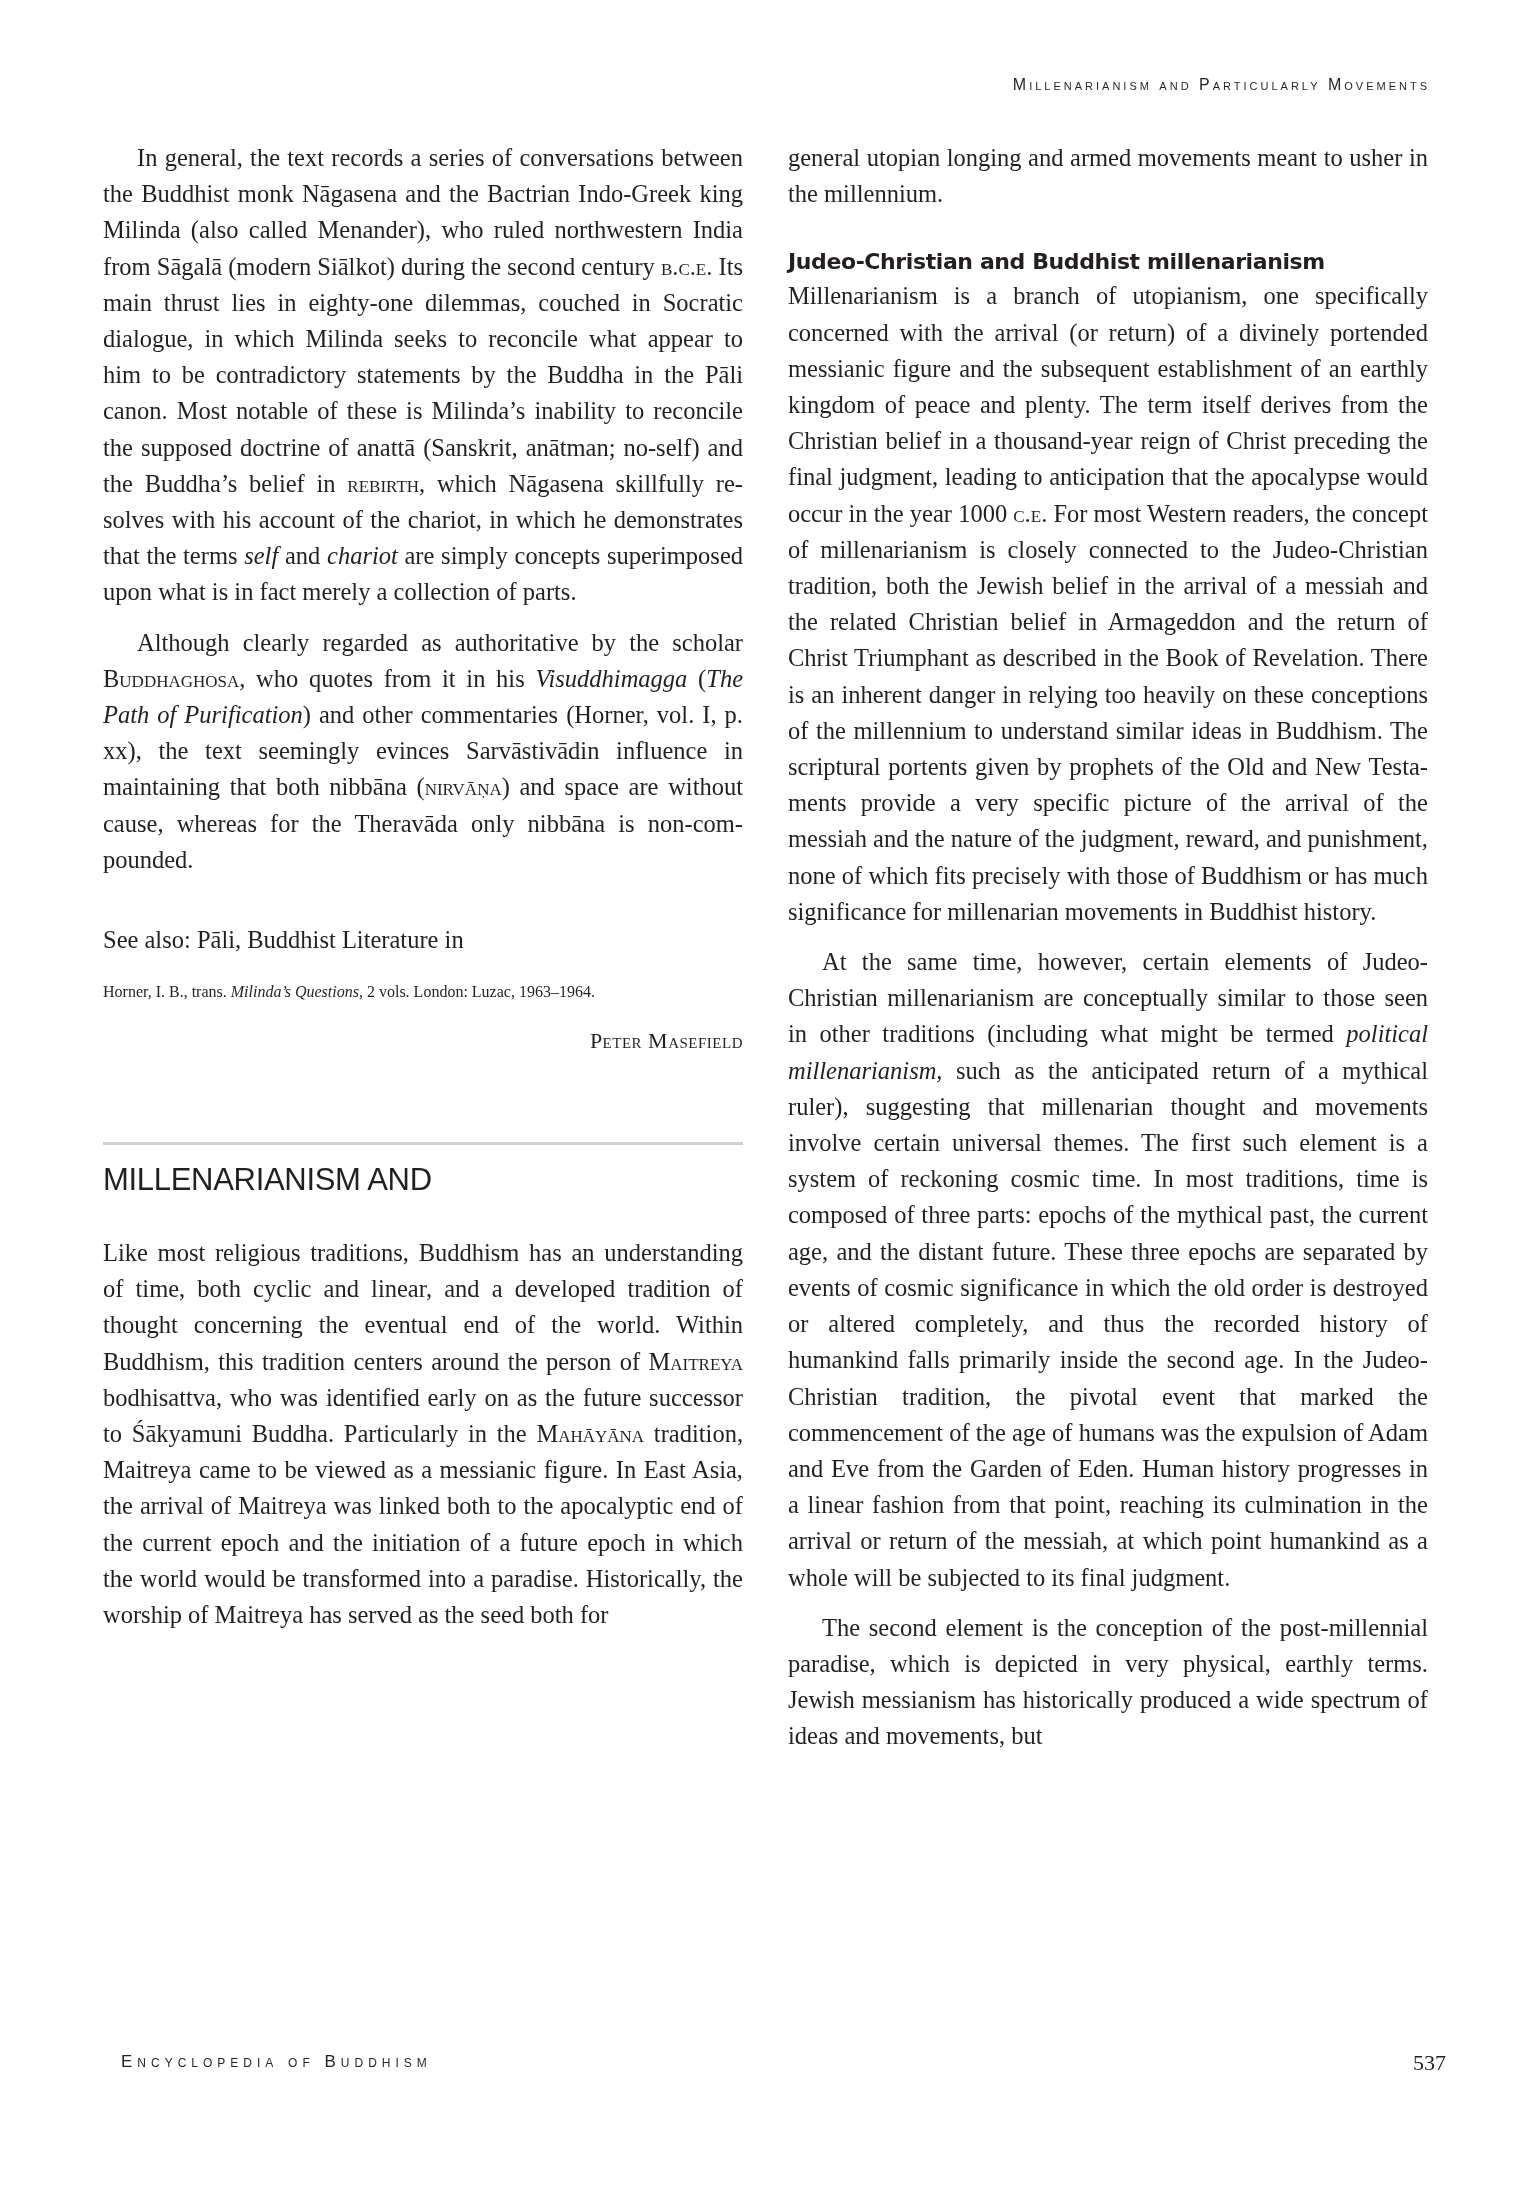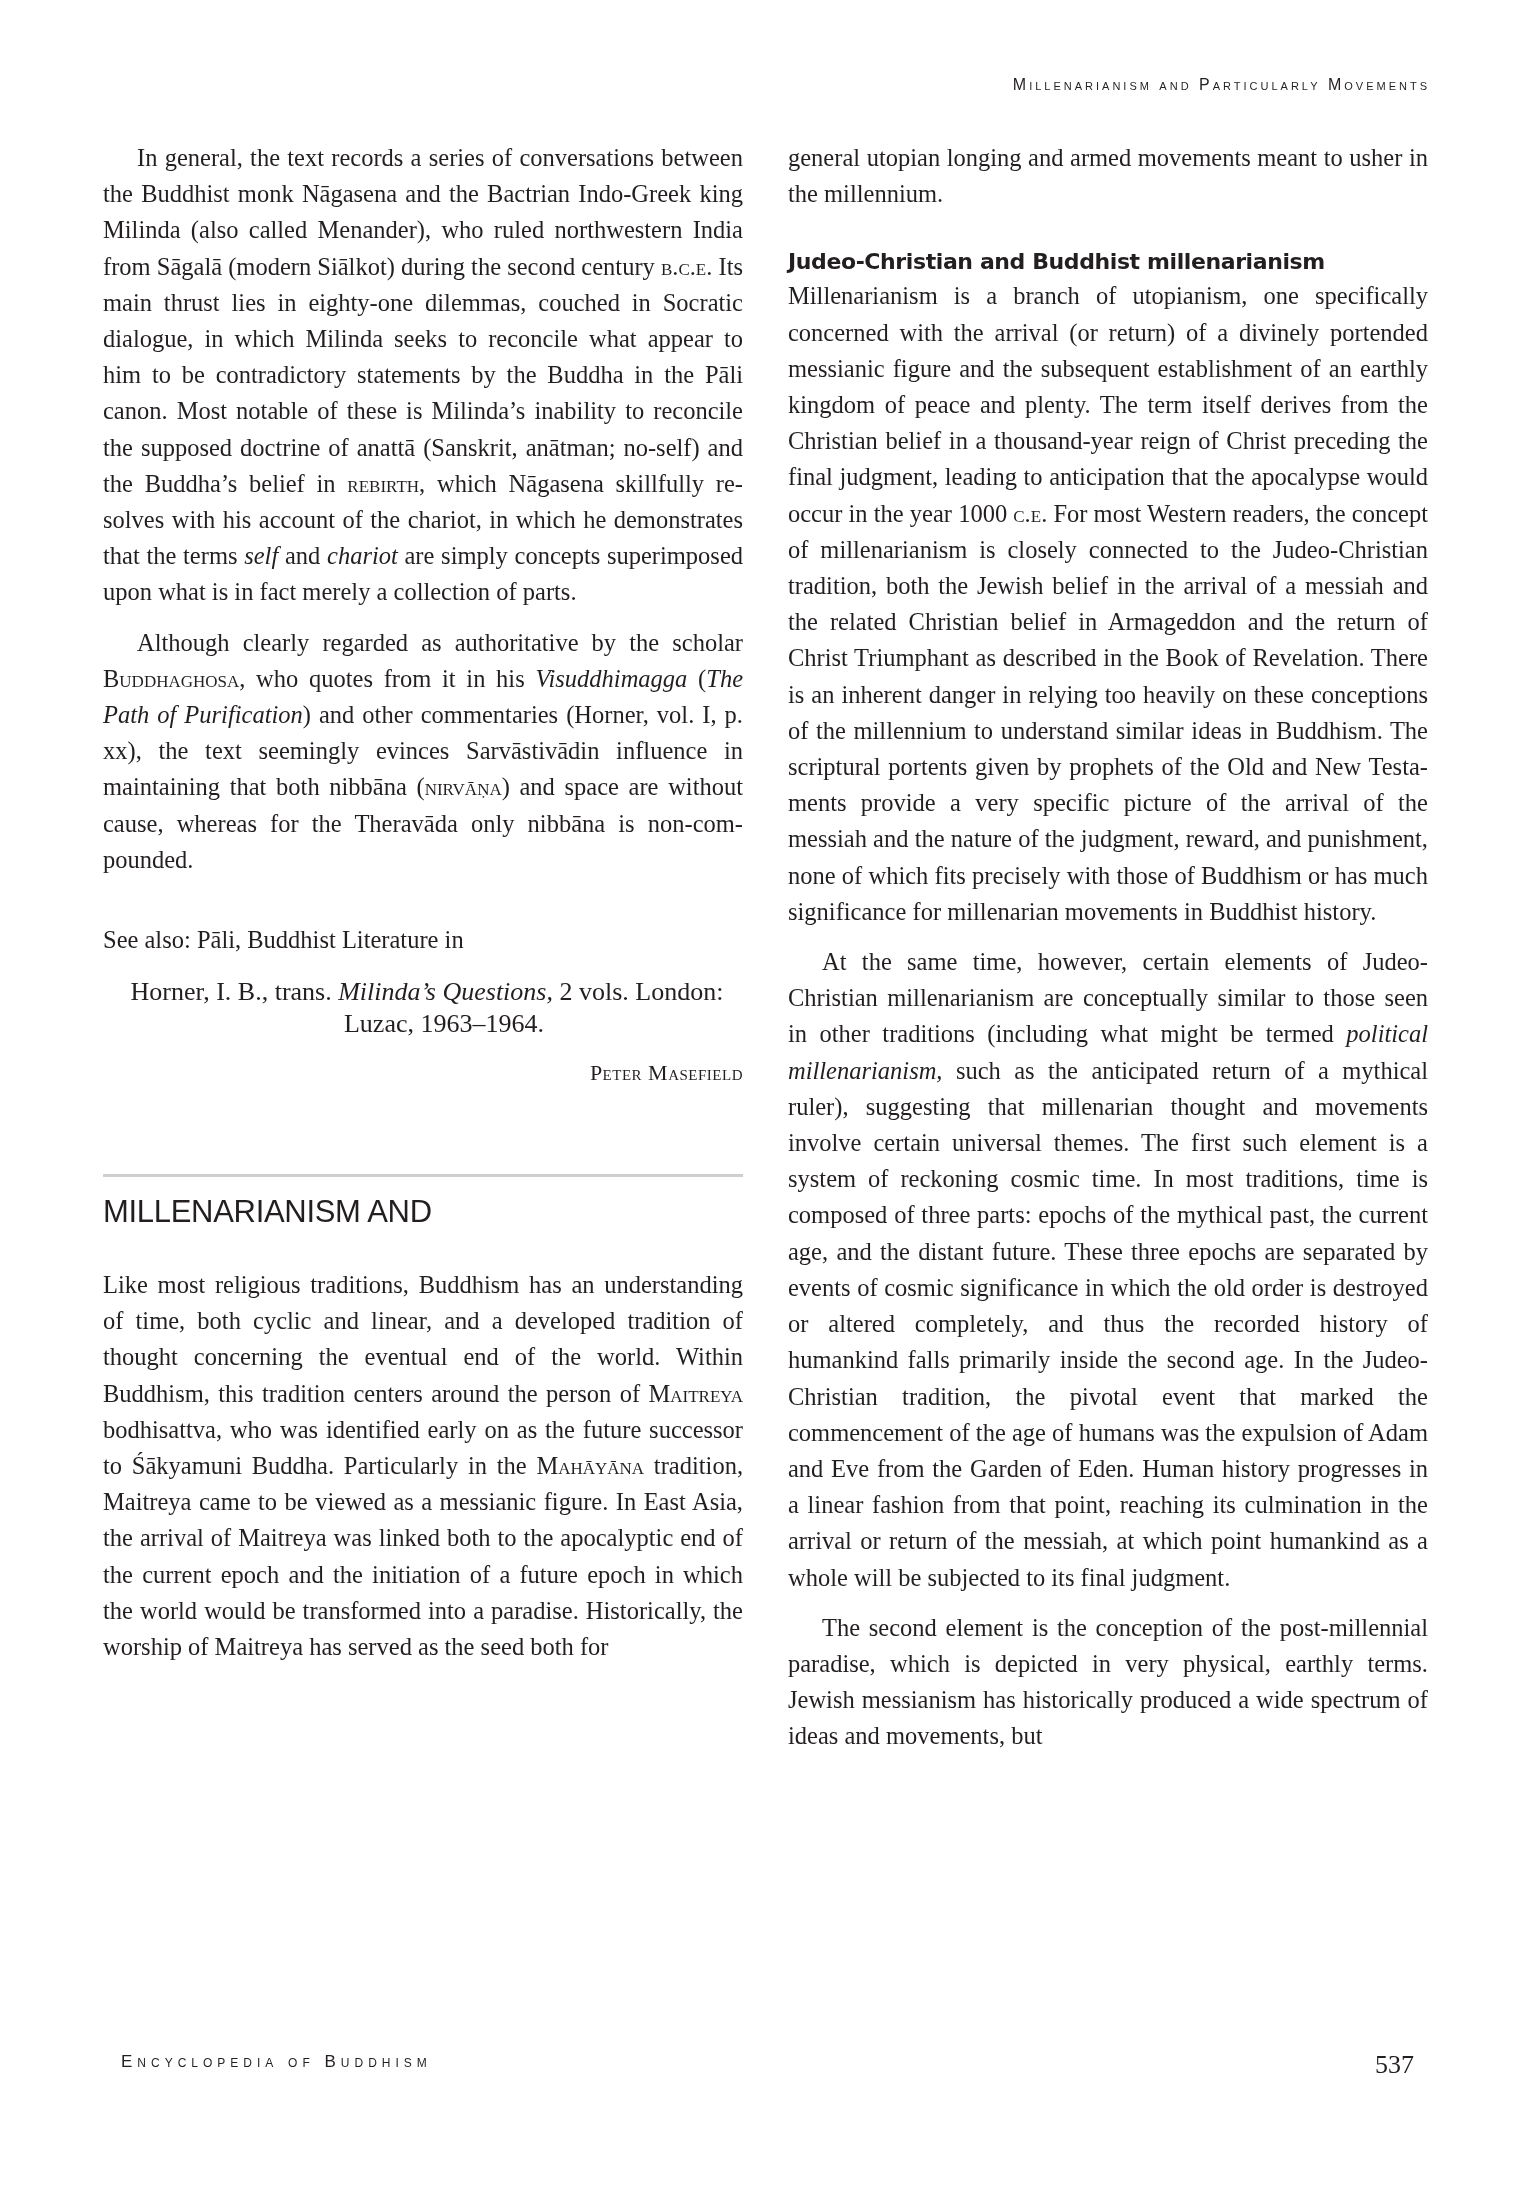--- a/index.html
+++ b/index.html
@@ -11,31 +11,31 @@
   .col-left { left: 103px; }
   .col-right { left: 788px; }
   p { margin: 0; font-size: 24.5px; line-height: 36.2px; text-align: justify; hyphens: manual; }
   p.indent { text-indent: 34px; }
   .gap-sm { height: 14px; }
   .sc { font-variant: small-caps; }
   .see-also { margin-top: 44px; font-size: 24.5px; line-height: 36px; }
   .see-also .lead { }
   .see-also .link { font-weight: normal; }
   .biblio-h { margin-top: 34px; font-size: 22px; font-style: italic; line-height: 32px; }
-  .biblio-entry { margin-top: 18px; font-size: 26px; line-height: 32px; padding-left: 34px; text-indent: -34px; text-align: center; margin-left: 8px; }
+  .biblio-entry { margin-top: 18px; font-size: 16px; line-height: 32px; padding-left: 34px; text-indent: -34px; text-align: left; }
   .author { margin-top: 20px; text-align: right; font-size: 22px; font-variant: small-caps; letter-spacing: 0.5px; }
   .divider { margin-top: 88px; height: 3px; background: #cfcfcf; }
   .entry-title { margin-top: 18px; font-family: "Liberation Sans", "DejaVu Sans", sans-serif;
          font-size: 31px; line-height: 34px; font-weight: normal; letter-spacing: -0.3px; }
   .entry-title-gap { height: 38px; }
   .sub-h { margin-top: 34px; font-family: "DejaVu Sans", "Liberation Sans", sans-serif;
          font-weight: bold; font-size: 22px; line-height: 32px; letter-spacing: -0.4px; }
   .footer-left { position: absolute; top: 2052px; left: 121px; font-size: 17px; letter-spacing: 5px;
          font-variant: small-caps; font-family: "Liberation Sans", "DejaVu Sans", sans-serif; }
-  .footer-right { position: absolute; top: 2050px; right: 108px; font-size: 26px; }
+  .footer-right { position: absolute; top: 2050px; right: 76px; font-size: 22px; }
 </style>
 </head>
 <body>
 
 <div class="running-head">Millenarianism and Particularly Movements</div>
 
 <div class="col col-left">
   <p class="indent"><span>In general, the text records a series of conversations between the Buddhist monk Nāgasena and the Bac­trian Indo-Greek king Milinda (also called Menander), who ruled northwestern India from Sāgalā (modern Siālkot) during the second century </span><span class="sc">b.c.e.</span><span> Its main thrust lies in eighty-one dilemmas, couched in Socratic dialogue, in which Milinda seeks to reconcile what ap­pear to him to be contradictory statements by the Bud­dha in the Pāli canon. Most notable of these is Milinda’s inability to reconcile the supposed doctrine of anattā (Sanskrit, anātman; no-self) and the Bud­dha’s belief in </span><span class="sc">rebirth</span><span>, which Nāgasena skillfully re­solves with his account of the chariot, in which he demonstrates that the terms </span><i>self</i><span> and </span><i>chariot</i><span> are simply concepts superimposed upon what is in fact merely a collection of parts.</span></p>
   <div class="gap-sm"></div>
   <p class="indent"><span>Although clearly regarded as authoritative by the scholar </span><span class="sc">Buddhaghosa</span><span>, who quotes from it in his </span><i>Visuddhimagga</i><span> (</span><i>The Path of Purification</i><span>) and other com­mentaries (Horner, vol. I, p. xx), the text seemingly evinces Sarvāstivādin influence in maintaining that both nibbāna (</span><span class="sc">nirvāṇa</span><span>) and space are without cause, whereas for the Theravāda only nibbāna is non-com­pounded.</span></p>

